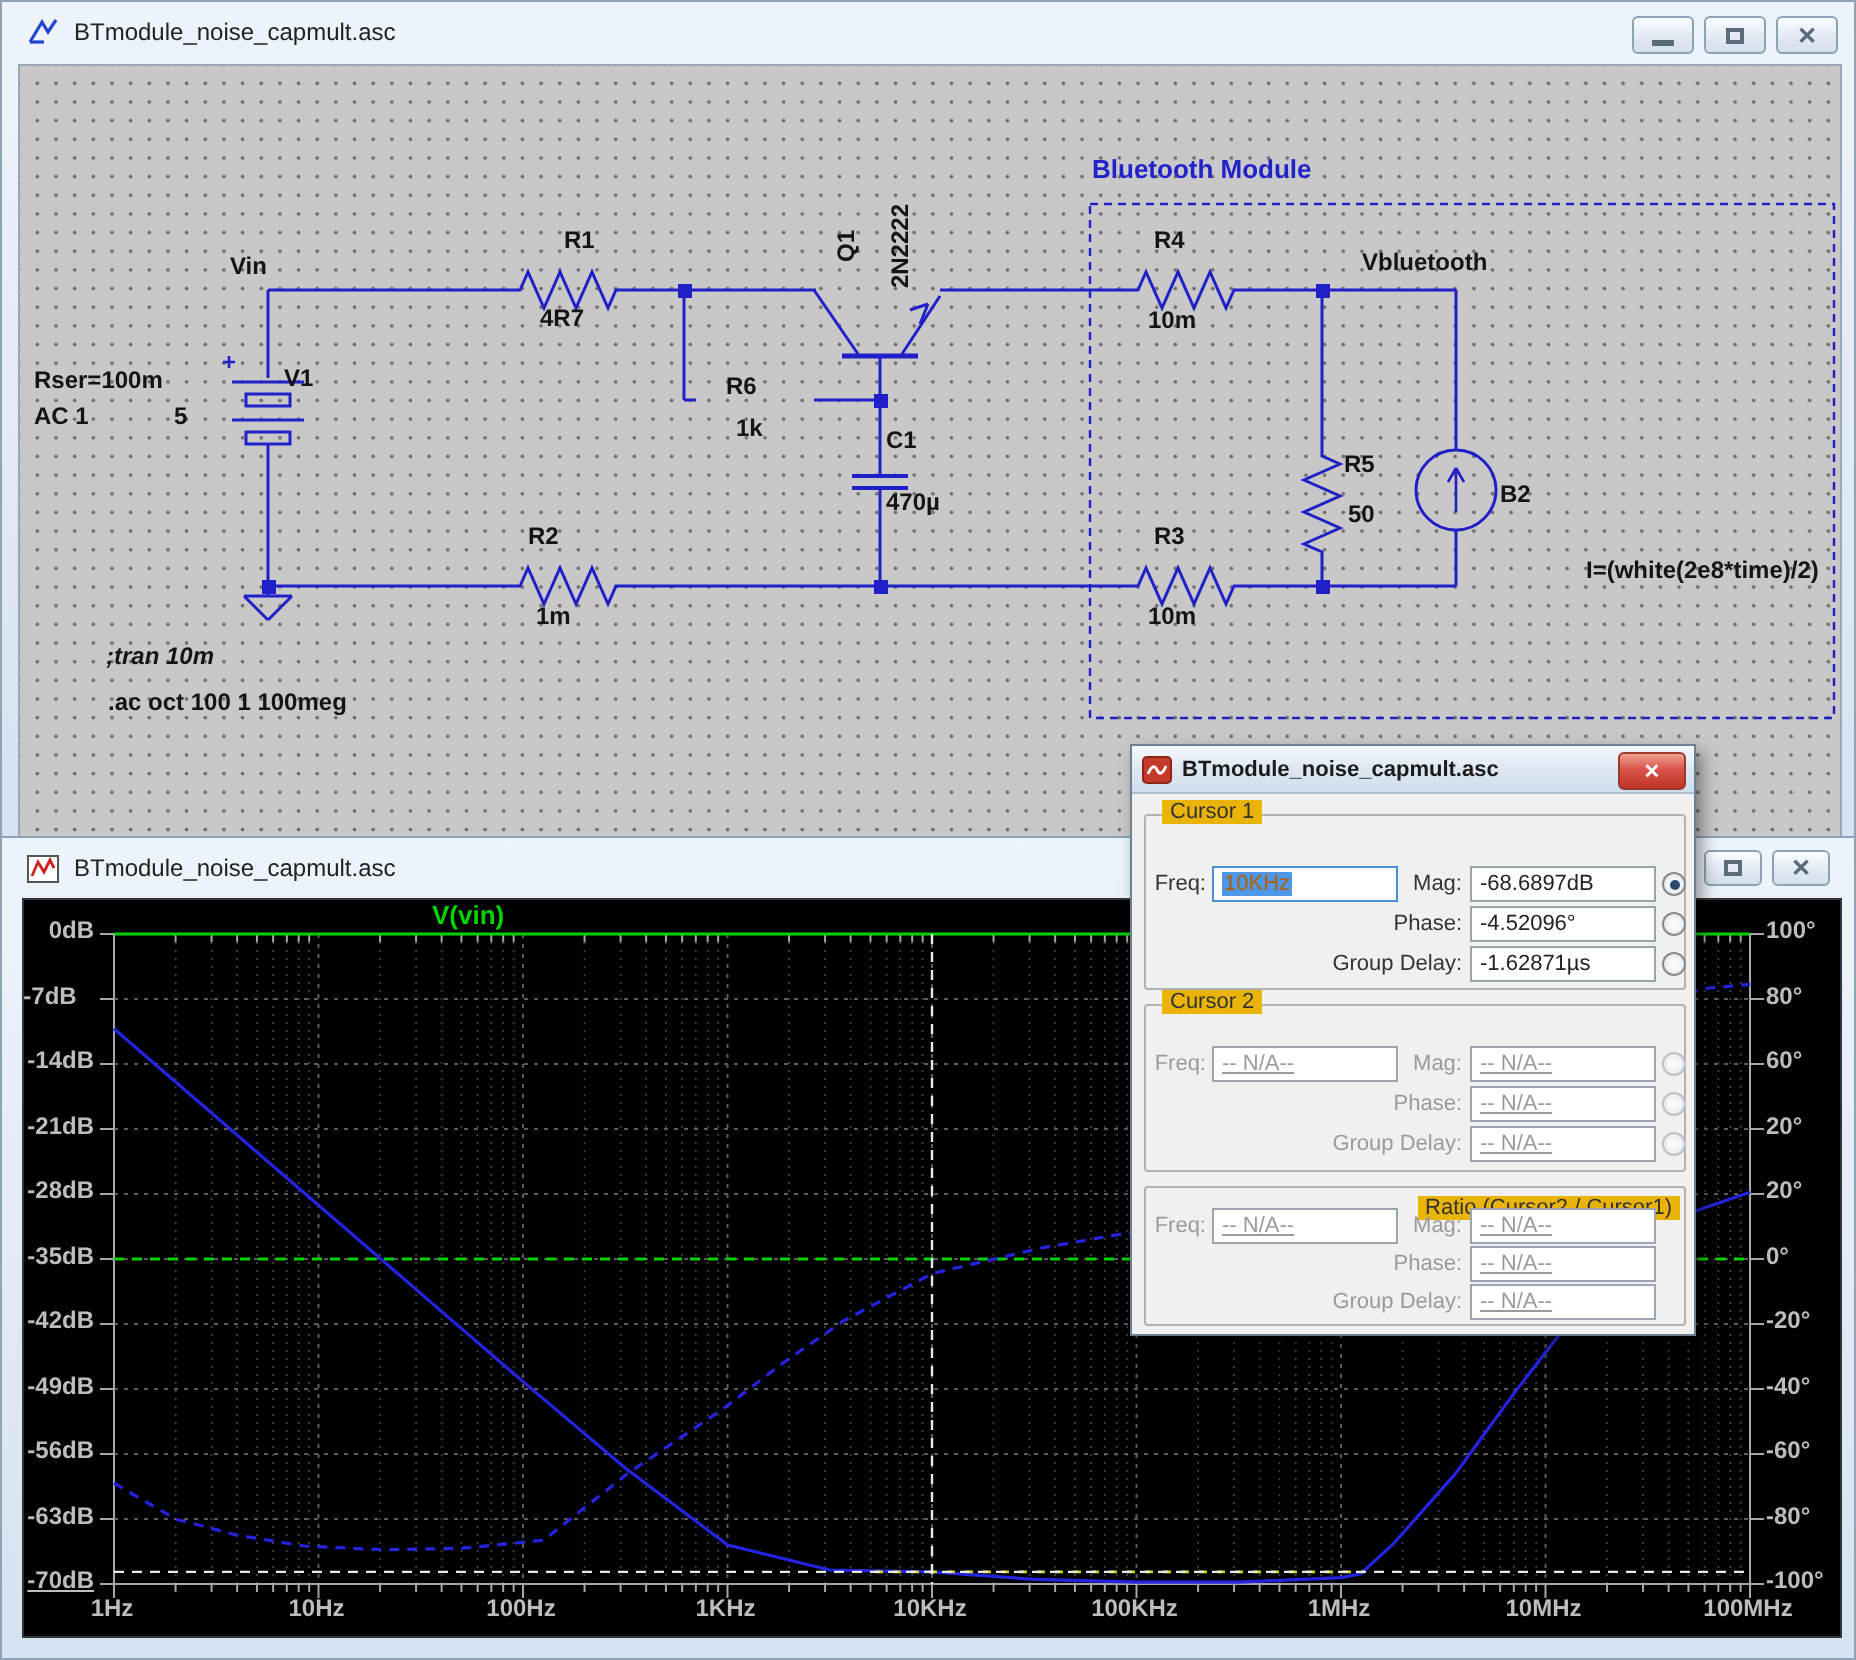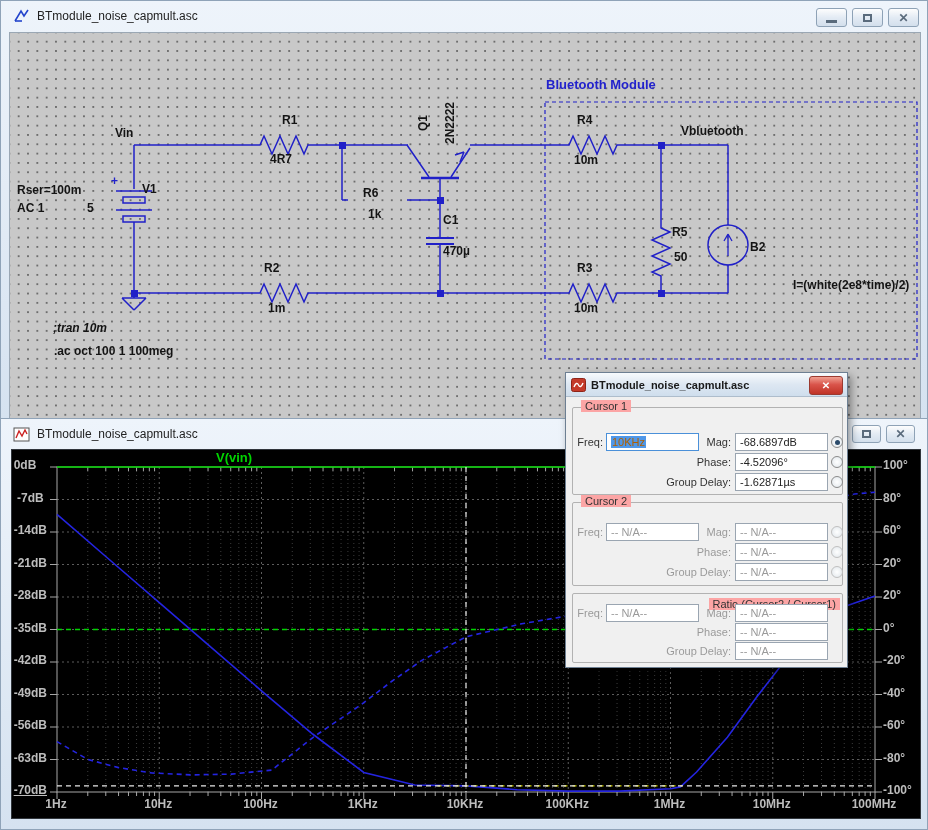--- a/index.html
+++ b/index.html
@@ -25,27 +25,27 @@
   .grid-major{stroke:#5c5c5c;stroke-width:1;stroke-dasharray:2 3;}
   .grid-minor{stroke:#3c3c3c;stroke-width:1;stroke-dasharray:1 3;}
   .axis-line{stroke:#a7a7a7;stroke-width:1;fill:none;}
   #trace-title{position:absolute;left:215px;top:31px;font-size:13px;font-weight:bold;color:#00d400;}
   
   #cursor-dialog{position:absolute;left:565px;top:372px;width:283px;height:296px;background:#f0f0f0;border:1px solid #6d7f92;box-shadow:3px 4px 8px rgba(0,0,0,.4);box-sizing:border-box;z-index:30;}
   #dlg-titlebar{position:absolute;left:0;top:0;right:0;height:24px;background:linear-gradient(#f7fafd,#dde7f2 50%,#cfdeed);border-bottom:1px solid #aebdcc;display:flex;align-items:center;padding-left:5px;box-sizing:border-box;}
   #dlg-title{font-size:11px;font-weight:bold;color:#1a1a1a;margin-left:5px;}
   #dlg-close{position:absolute;right:4px;top:3px;width:32px;height:17px;border:1px solid #9b3a30;border-radius:3px;background:linear-gradient(#f0a092,#d9544a 45%,#c03327);color:#fff;font-size:10px;font-weight:bold;display:flex;align-items:center;justify-content:center;}
   .fieldset{position:absolute;left:6px;width:271px;border:1px solid #b2b2b2;border-radius:2px;box-sizing:border-box;}
-  .legend{position:absolute;top:-8px;left:8px;background:#fca5a5;padding:0 4px;font-size:11px;color:#333;}
+  .legend{position:absolute;top:-8px;left:8px;background:#eab308;padding:0 4px;font-size:11px;color:#333;}
   .legend.right{left:auto;right:2px;margin-top:12px;}
   .legend.gray,.dlg-label.gray{color:#9a9a9a;}
   .dlg-label{position:absolute;font-size:11px;color:#333;text-align:right;}
   .dlg-box{position:absolute;height:18px;width:93px;background:#fff;border:1px solid #9aa5b1;box-sizing:border-box;font-size:11px;color:#222;display:flex;align-items:center;padding-left:4px;}
   .dlg-box.focus{border:1px solid #4a90d9;}
-  .dlg-box.gray{color:#9a9a9a;}
+  .dlg-box.gray{color:#9a9a9a;text-decoration:underline;}
   .sel-text{background:#4f97e8;color:#b06000;padding:0 1px;}
   .radio{position:absolute;width:12px;height:12px;border-radius:50%;border:1px solid #8a8a8a;background:radial-gradient(#ffffff,#dfe5ea);box-sizing:border-box;}
   .radio.checked::after{content:"";position:absolute;left:2.5px;top:2.5px;width:5px;height:5px;border-radius:50%;background:#2a4a6a;}
   .radio.dim{border-color:#c0c0c0;}
   .centered-trace{position:absolute;left:0;right:0;text-align:center;font-size:11px;color:#333;}
 </style>
 </head>
 <body>
 
 <div class="window" id="schem-window" style="left:0;top:0;width:928px;height:422px;">
@@ -409,22 +409,22 @@
         <polyline points="55.0,209.5 873.0,209.5" fill="none" stroke="#00d400" stroke-width="1.6" stroke-dasharray="5 4"></polyline>
         <polyline points="55.0,321.6 85.8,339.5 116.6,347.6 150.0,353.0 190.2,354.9 229.6,354.1 269.8,350.1 311.8,316.8 359.7,284.3 389.5,261.5 419.8,240.4 464.0,216.8 519.6,203.8 564.9,196.0 617.3,177.0 668.5,147.8 719.6,116.9 770.8,95.8 821.8,81.1 852.5,74.0 873.0,72.2" fill="none" stroke="#2424e0" stroke-width="1.6" stroke-dasharray="5 4"></polyline>
         <polyline points="55.0,94.4 106.1,138.5 157.3,182.6 208.3,226.7 259.5,270.8 310.6,314.0 361.8,352.5 412.8,365.0 464.0,365.9 515.1,369.7 566.3,371.1 617.3,371.1 668.5,368.8 678.4,366.9 694.6,352.0 725.4,317.2 754.9,276.8 785.7,236.9 814.9,203.9 844.8,185.8 873.0,176.1" fill="none" stroke="#2424e0" stroke-width="1.6"></polyline>
         <line x1="430.47200597392714" y1="365.9164642857143" x2="680.150707773374" y2="365.9164642857143" stroke="#d8d800" stroke-width="1.4" stroke-dasharray="4 5" stroke-dashoffset="-5"></line>
         <line x1="55" y1="365.9164642857143" x2="873" y2="365.9164642857143" stroke="#e8e8e8" stroke-width="1.2" stroke-dasharray="5 4"></line>
         <line x1="464" y1="47" x2="464" y2="372" stroke="#e8e8e8" stroke-width="1.2" stroke-dasharray="5 4"></line>
       </svg>
   </div>
   <span id="trace-title">V(vin)</span>
   <div id="axis-labels">
-      <span class="axis-label" style="left:2px;top:39px;width:44px;text-align:center;">0dB</span>
-      <span class="axis-label" style="left:16px;top:71.5px;width:44px;text-align:left;">-7dB</span>
+      <span class="axis-label" style="left:2px;top:39px;width:44px;text-align:right;">0dB</span>
+      <span class="axis-label" style="left:2px;top:71.5px;width:44px;text-align:center;">-7dB</span>
       <span class="axis-label" style="left:2px;top:104px;width:44px;text-align:right;">-14dB</span>
       <span class="axis-label" style="left:2px;top:136.5px;width:44px;text-align:right;">-21dB</span>
       <span class="axis-label" style="left:2px;top:169px;width:44px;text-align:right;">-28dB</span>
       <span class="axis-label" style="left:2px;top:201.5px;width:44px;text-align:right;">-35dB</span>
       <span class="axis-label" style="left:2px;top:234px;width:44px;text-align:right;">-42dB</span>
       <span class="axis-label" style="left:2px;top:266.5px;width:44px;text-align:right;">-49dB</span>
       <span class="axis-label" style="left:2px;top:299px;width:44px;text-align:right;">-56dB</span>
       <span class="axis-label" style="left:2px;top:331.5px;width:44px;text-align:right;">-63dB</span>
       <span class="axis-label" style="left:2px;top:364px;width:44px;text-align:right;text-decoration:underline;">-70dB</span>
       <span class="axis-label" style="left:882px;top:39px;width:44px;">100°</span>

